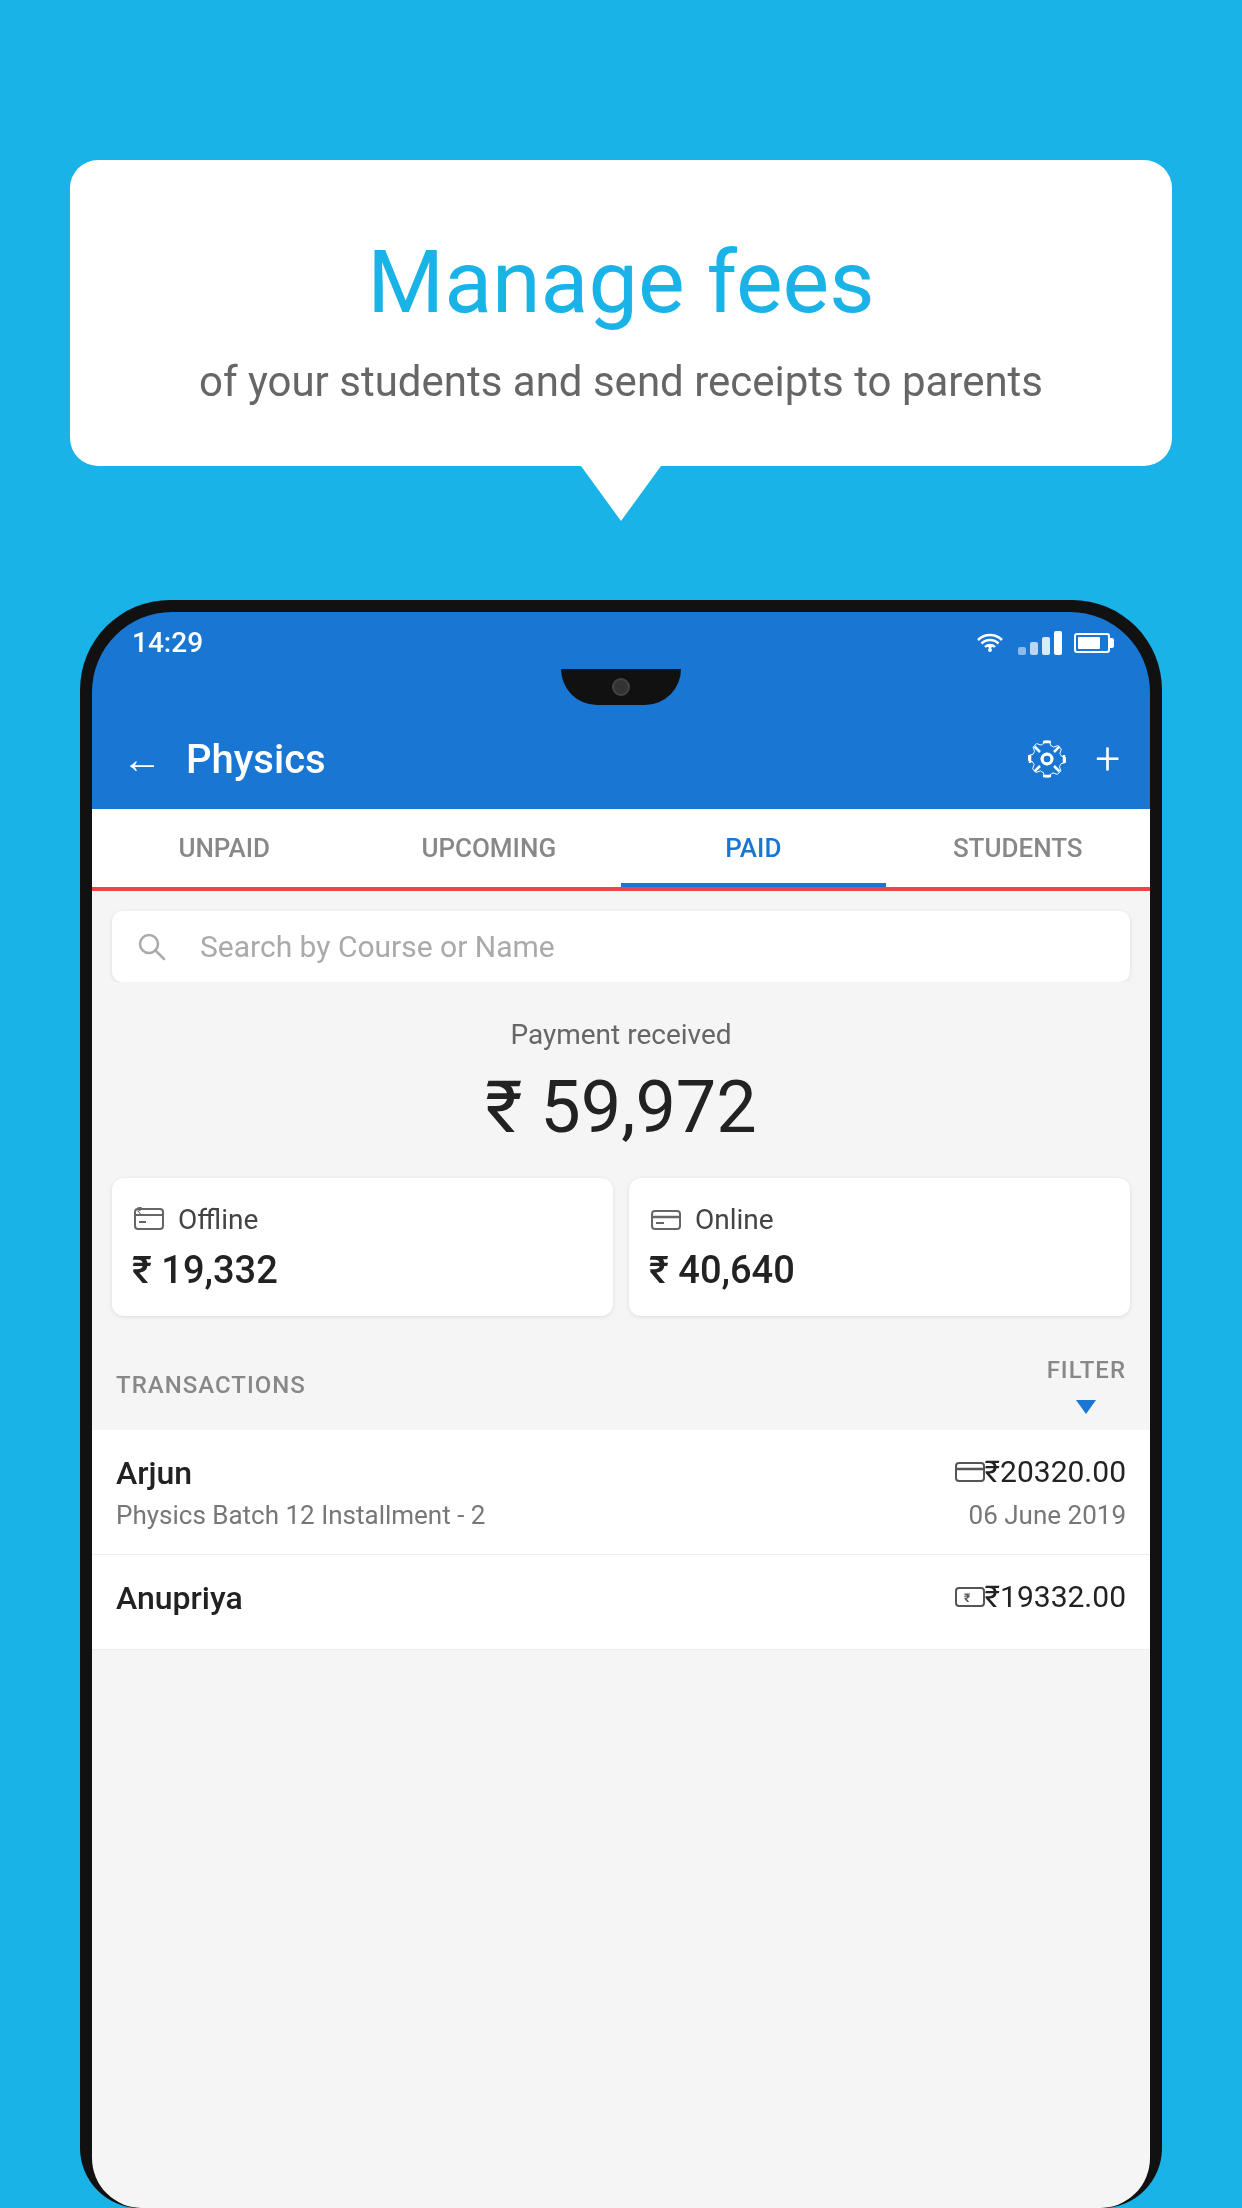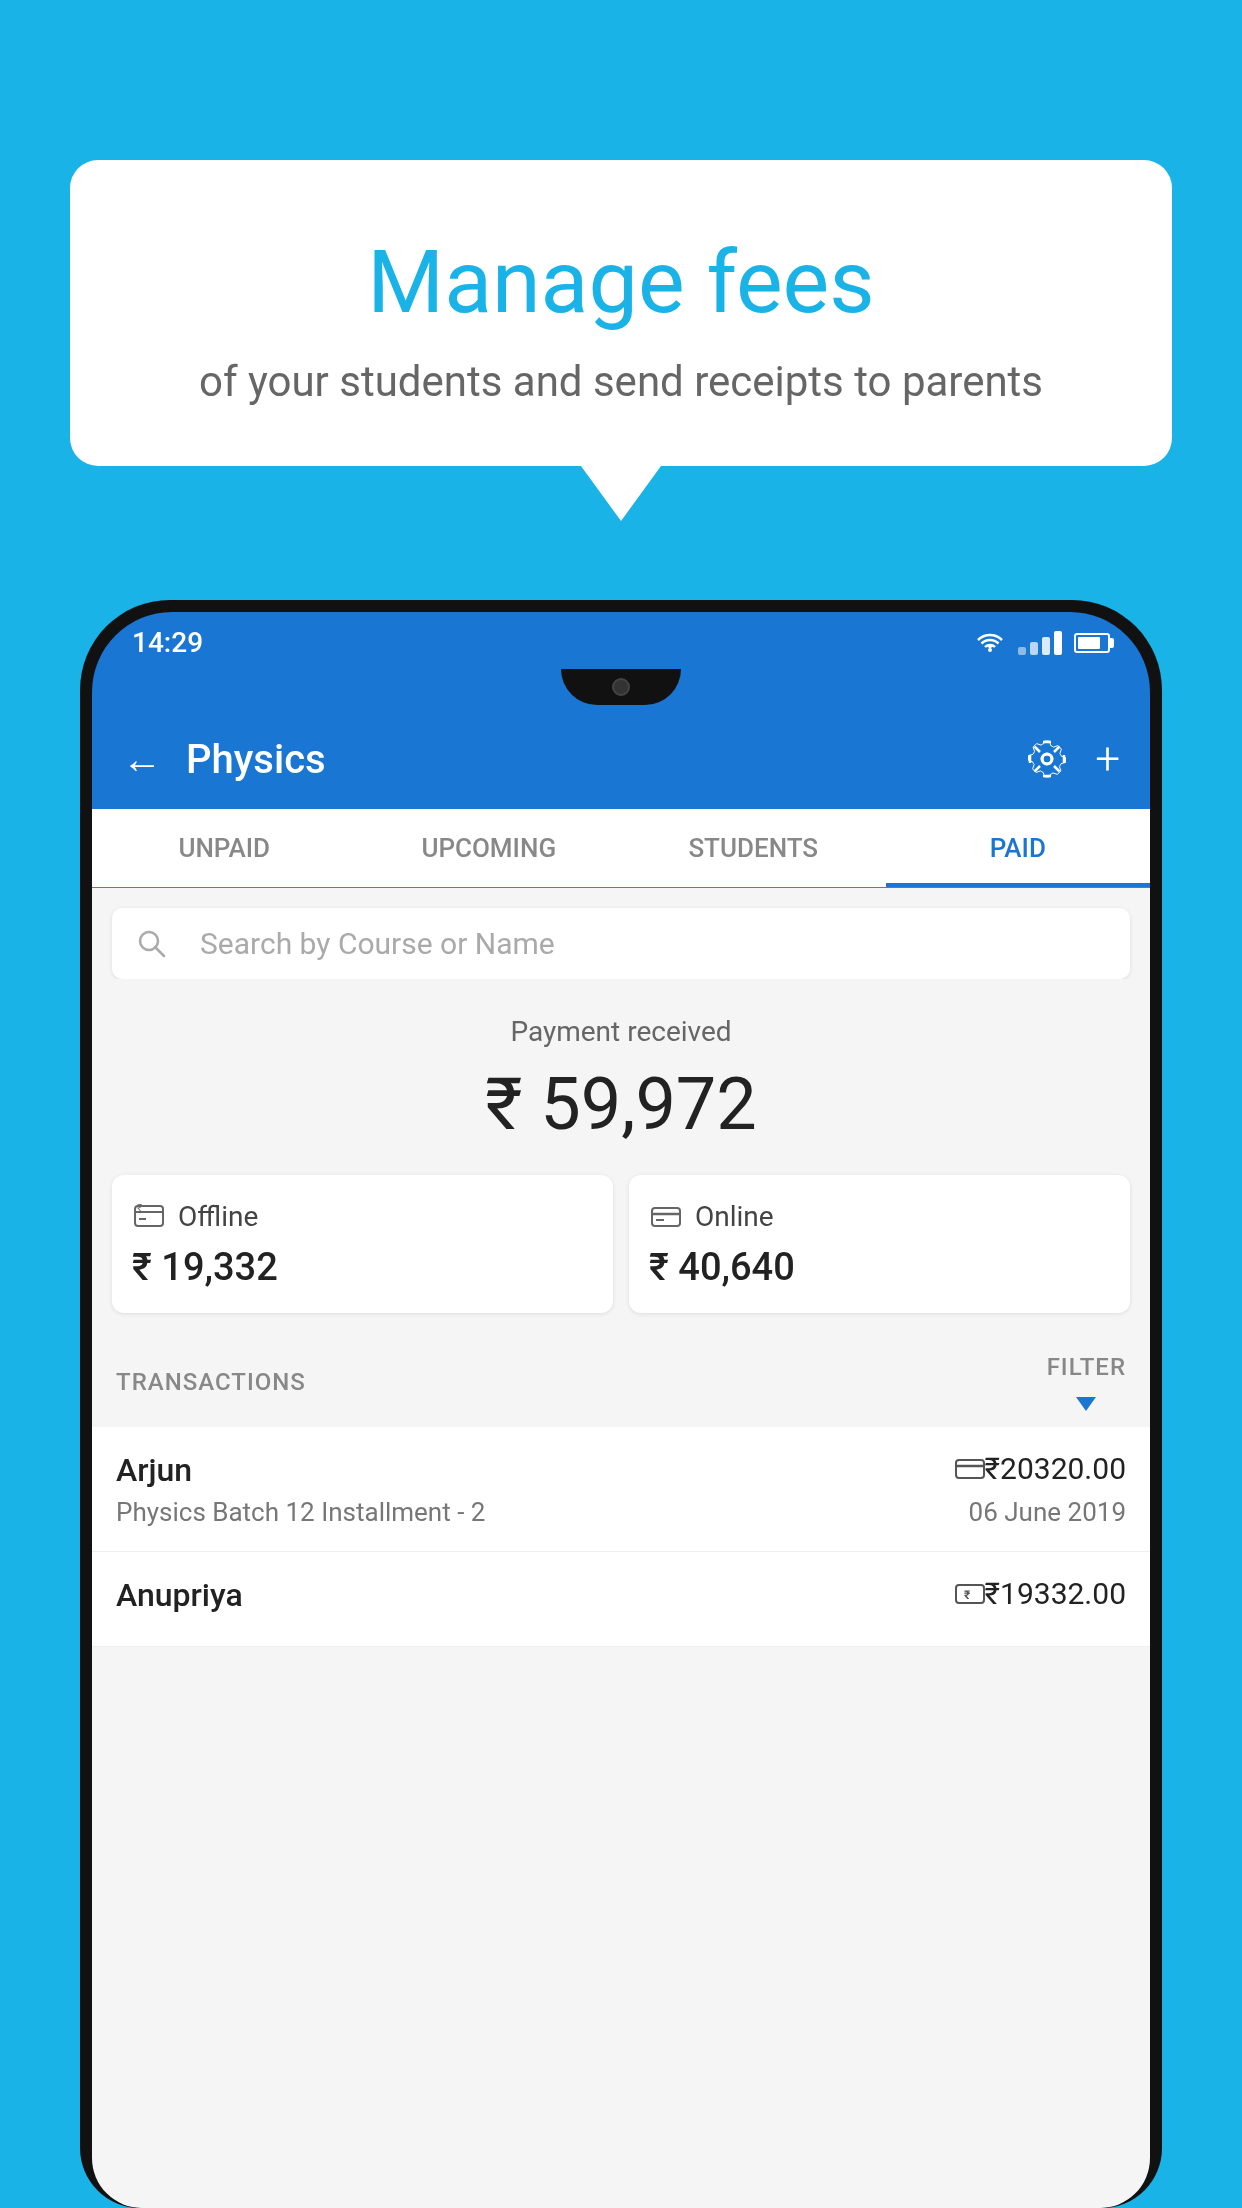--- a/index.html
+++ b/index.html
@@ -215,21 +215,21 @@
     .plus-icon {
       color: white;
       font-size: 44px;
       font-weight: 300;
     }
 
     
     .tabs {
       background: white;
       display: flex;
-      border-bottom: 1px solid #ef4444;
+      border-bottom: 4px solid #ef4444;
       flex-shrink: 0;
     }
 
     .tab {
       flex: 1;
       text-align: center;
       padding: 24px 10px;
       font-size: 26px;
       font-weight: 500;
       color: #888;
@@ -479,22 +479,22 @@
           <circle cx="20" cy="20" r="5" fill="none" stroke="white" stroke-width="2.5"></circle>
           <path d="M16 3h8M32.5 7.5l-5.5 5.5M37 16v8M32.5 32.5l-5.5-5.5M24 37h-8M7.5 32.5l5.5-5.5M3 24v-8M7.5 7.5l5.5 5.5" stroke="white" stroke-width="2.5"></path>
         </svg>
         <span class="plus-icon">+</span>
       </div>
     </div>
 
     <div class="tabs">
       <div class="tab">UNPAID</div>
       <div class="tab">UPCOMING</div>
+      <div class="tab active">PAID</div>
       <div class="tab">STUDENTS</div>
-      <div class="tab active">PAID</div>
     </div>
 
     <div class="app-content">
 
       <div class="search-container">
         <svg class="search-icon-svg" viewBox="0 0 32 32" fill="none">
           <circle cx="13" cy="13" r="9" stroke="#aaa" stroke-width="2.5"></circle>
           <line x1="19" y1="19" x2="28" y2="28" stroke="#aaa" stroke-width="2.5" stroke-linecap="round"></line>
         </svg>
         <span class="search-placeholder">Search by Course or Name</span>

